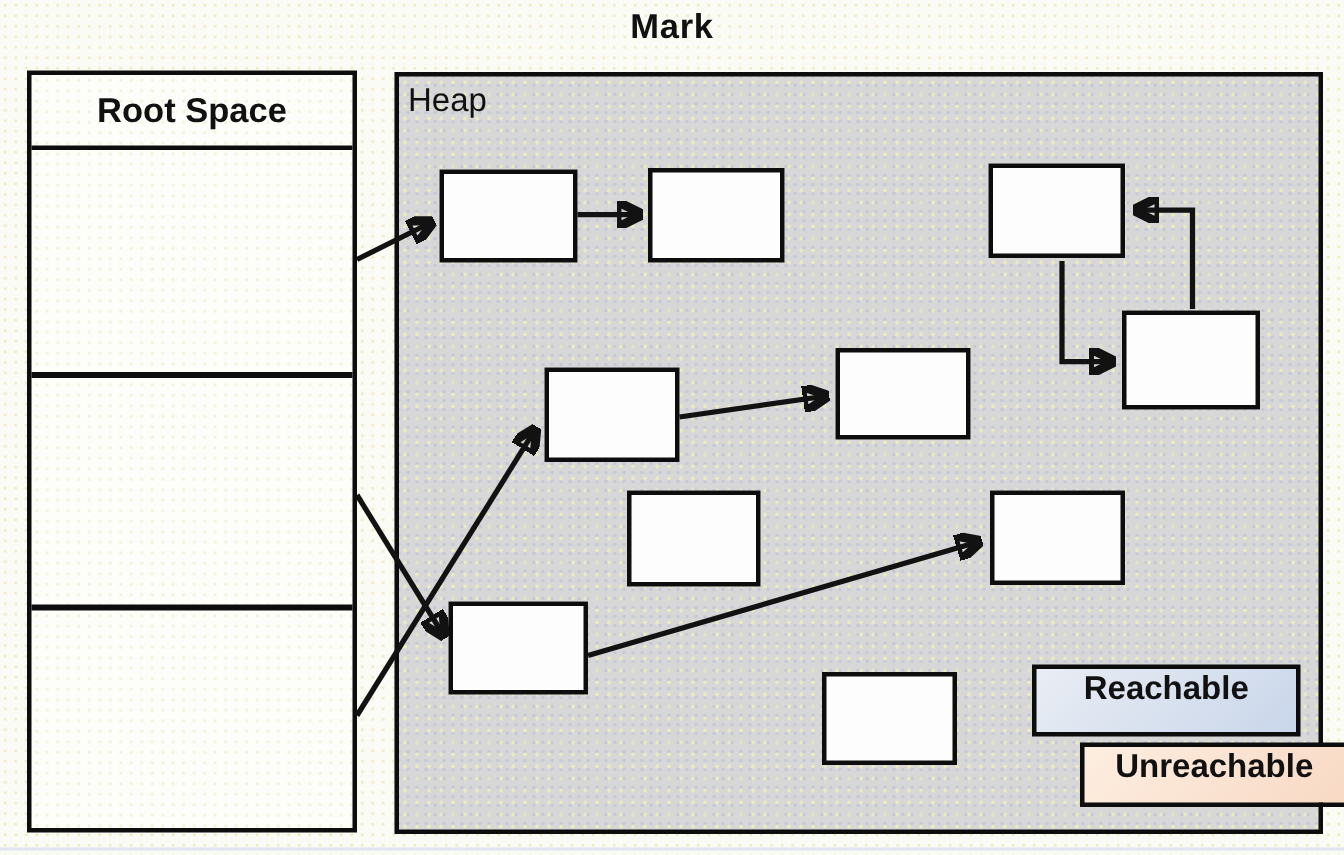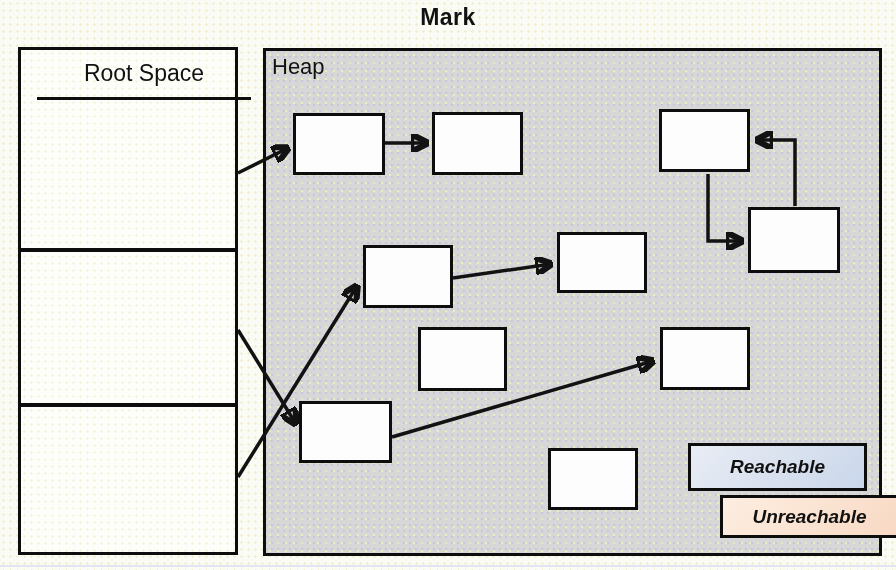--- a/index.html
+++ b/index.html
@@ -27,21 +27,21 @@
     box-sizing:border-box;
     border:3.5px solid #0d0d0d;
     background-color:#fdfdfa;
     background-image:radial-gradient(rgba(214,204,96,0.20) 1px, rgba(0,0,0,0) 1.3px);
     background-size:7px 7px;
   }
   .root-header{
     position:absolute;left:0;top:0;width:100%;height:47px;
     border-bottom:3.5px solid #0d0d0d;
     display:flex;align-items:center;justify-content:center;
-    font-size:23px;font-weight:400;color:#111;margin-left:16px;
+    font-size:23px;font-weight:700;color:#111;
   }
   .root-divider{
     position:absolute;left:0;width:100%;height:3.5px;background:#0d0d0d;
   }
   .root-cell{position:absolute;left:0;width:100%;}
   
   .heap{
     position:absolute;left:263px;top:48px;width:619px;height:508px;
     box-sizing:border-box;
     border:3.5px solid #0d0d0d;
@@ -66,22 +66,22 @@
   
   svg.arrows{position:absolute;left:0;top:0;width:896px;height:570px;pointer-events:none;}
   svg.arrows path, svg.arrows line, svg.arrows polyline{
     stroke:#121212;stroke-width:3.5px;fill:none;
   }
   
   .legend-item{
     position:absolute;
     box-sizing:border-box;
     border:3.5px solid #0d0d0d;
-    display:flex;align-items:center;justify-content:center;
-    font-size:19px;font-weight:700;color:#111;font-style:italic;
+    display:flex;justify-content:center;
+    font-size:22px;font-weight:700;color:#111;
   }
   .legend-reachable{
     left:688px;top:443px;width:179px;height:48px;
     background:linear-gradient(135deg,#e9edf4 0%,#c9d6ea 100%);
   }
   .legend-unreachable{
     left:720px;top:495px;width:179px;height:43px;
     background:linear-gradient(135deg,#fdeee1 0%,#f8d9c4 100%);
   }
   .bottom-strip{

